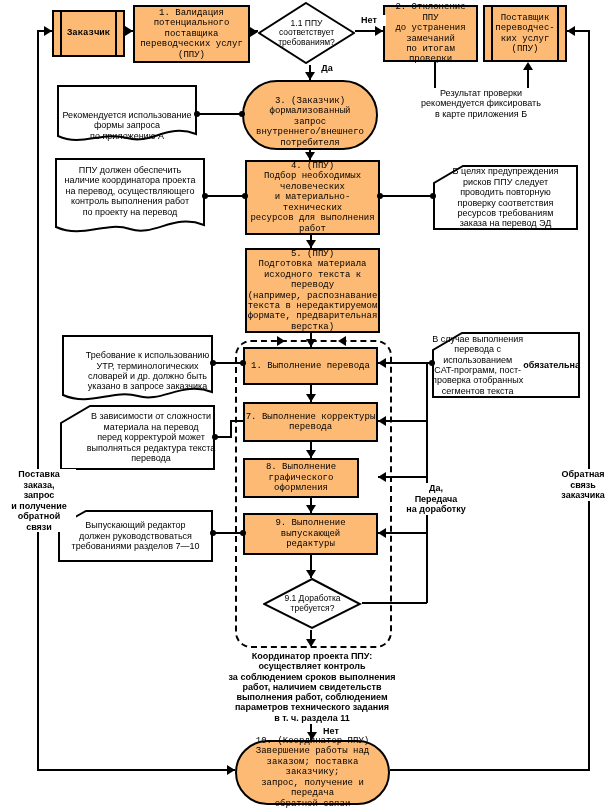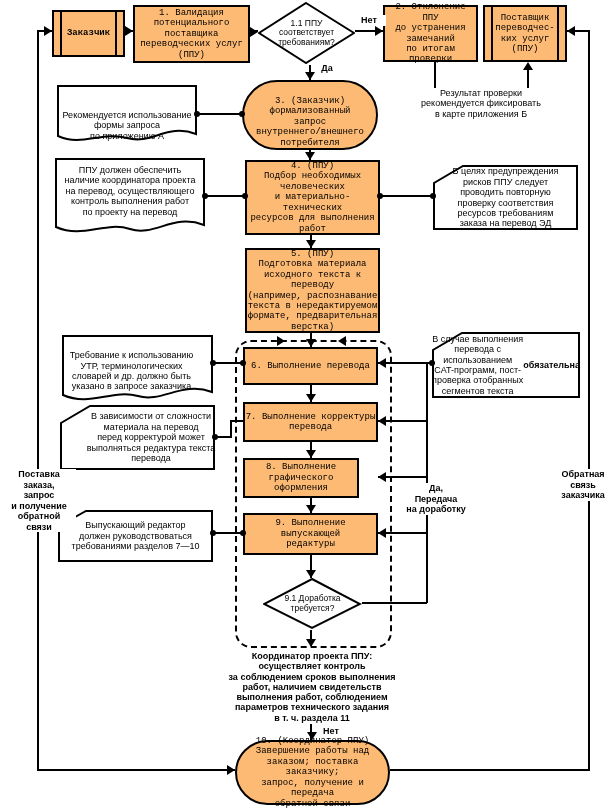--- a/index.html
+++ b/index.html
@@ -212,29 +212,29 @@
 исходного текста к переводу
 (например, распознавание
 текста в нередактируемом
 формате, предварительная
 верстка)</div>
   </div>
 
   <svg class="svgshape" style="left:62px;top:335px" width="151" height="72">
     <path d="M1,1 H150 V57 C120,46 100,68 76,61 C50,54 28,72 1,60 Z" fill="#fff" stroke="#000" stroke-width="2"></path>
   </svg>
-  <div class="overlay" style="left:56px;top:335px;width:151px;height:72px;">
+  <div class="overlay" style="left:72px;top:335px;width:151px;height:72px;">
     <div class="txt">Требование к использованию
 УТР, терминологических
 словарей и др. должно быть
 указано в запросе заказчика</div>
   </div>
 
   <div class="shape" style="left:243px;top:347px;width:135px;height:38px">
-    <div class="txt">6. Выполнение перевода</div>
+    <div class="txt">1. Выполнение перевода</div>
   </div>
   <div class="shape" style="left:243px;top:402px;width:135px;height:40px">
     <div class="txt">7. Выполнение корректуры
 перевода</div>
   </div>
   <div class="shape" style="left:243px;top:458px;width:116px;height:40px">
     <div class="txt">8. Выполнение графического
 оформления</div>
   </div>
   <div class="shape" style="left:243px;top:513px;width:135px;height:42px">

